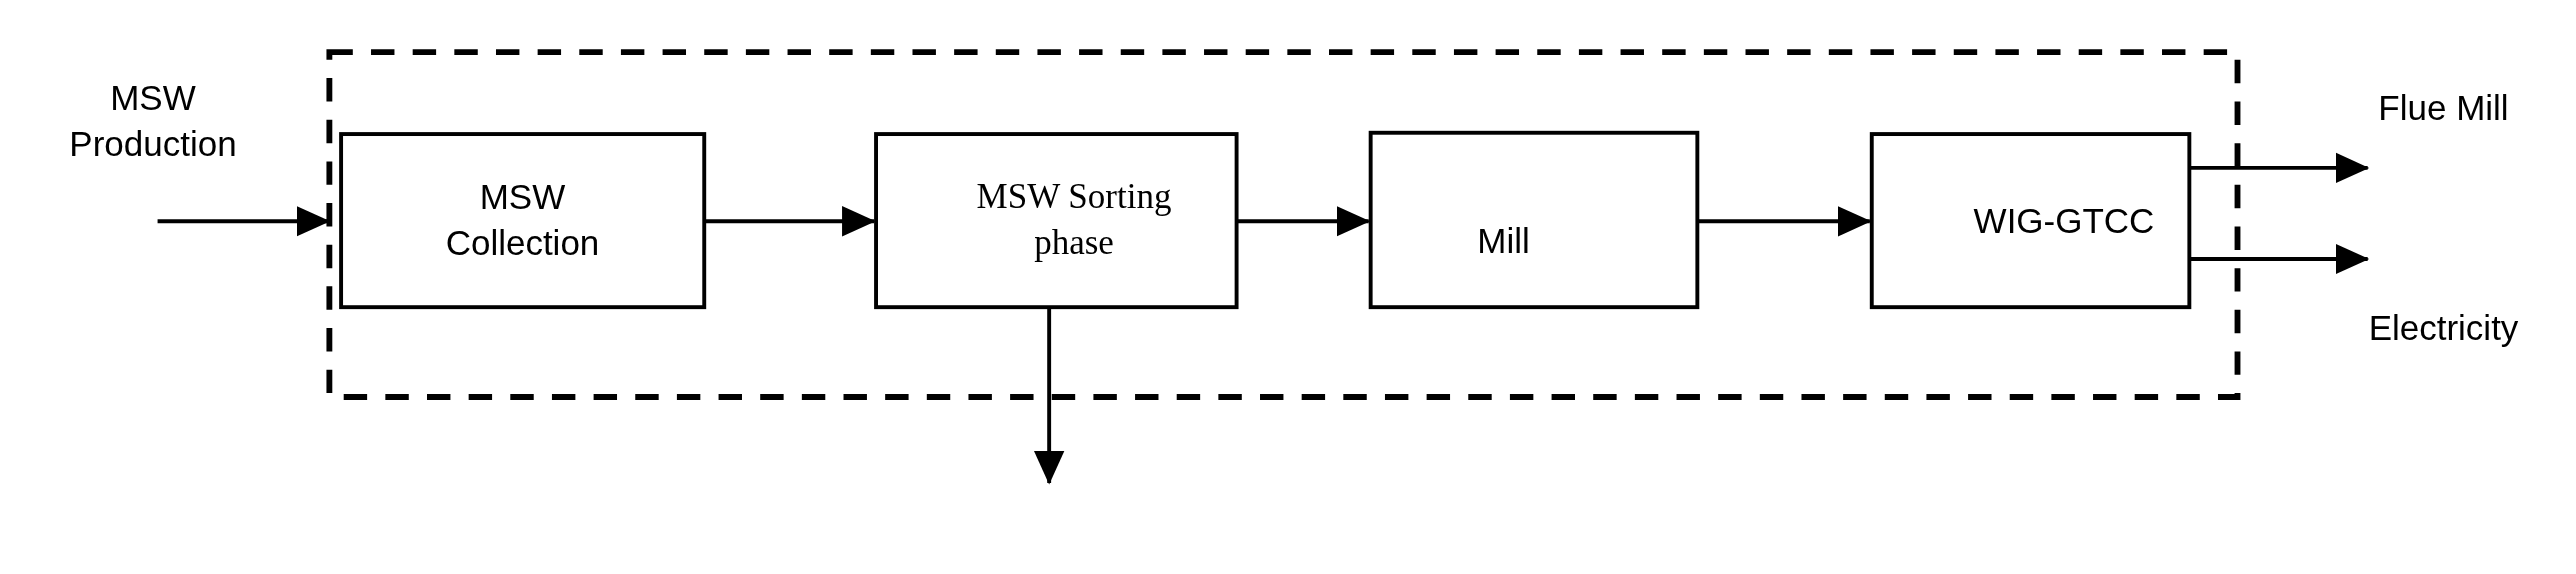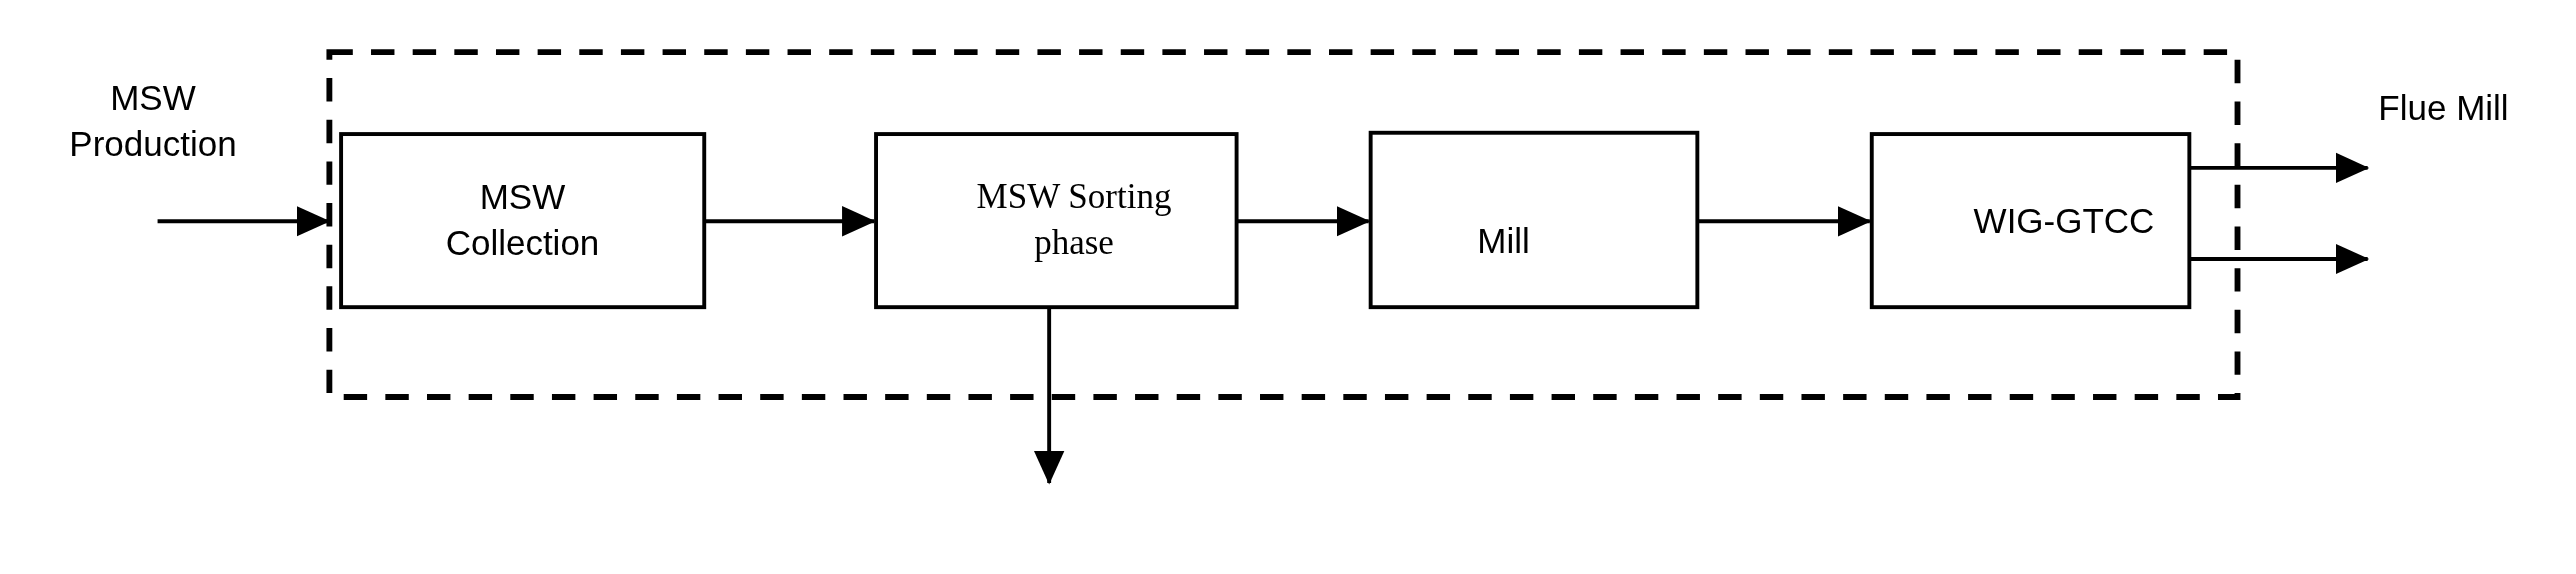--- a/index.html
+++ b/index.html
@@ -82,16 +82,17 @@
 
   <div class="node-label" style="left: 920px; top: 174px; width: 308px; font-family: Liberation Serif, serif;">MSW Sorting
 phase</div>
 
   <div class="node-label" style="left: 1340px; top: 198px; width: 327px; margin-top: 20px;">Mill</div>
 
   <div class="node-label" style="left: 1895px; top: 198px; width: 338px;">WIG-GTCC</div>
 
   <div class="flow-label" style="left: 2323px; top: 85px; width: 241px;">Flue Mill</div>
 
+  <div class="flow-label" style="left: 2323px; top: 305px; width: 241px;">Electricity</div>
 
 
 </div>
 
 
 </body></html>

